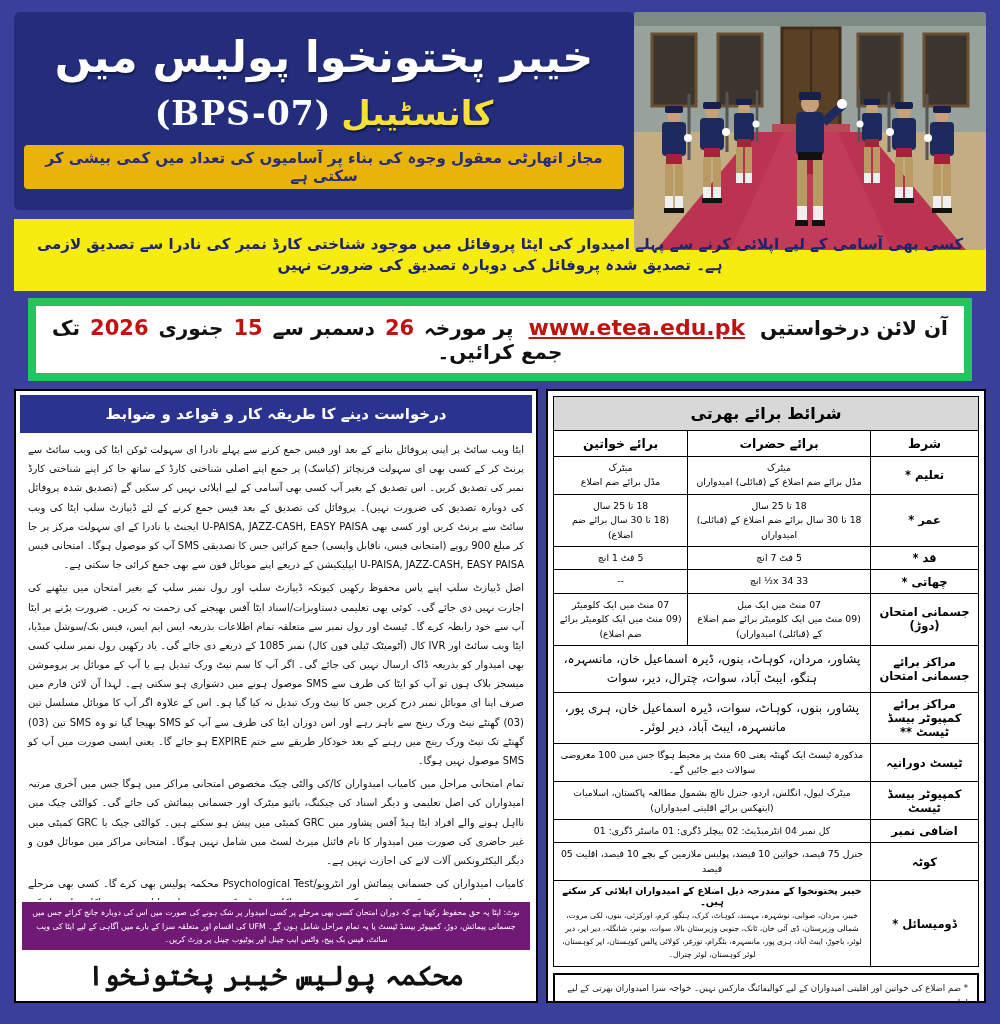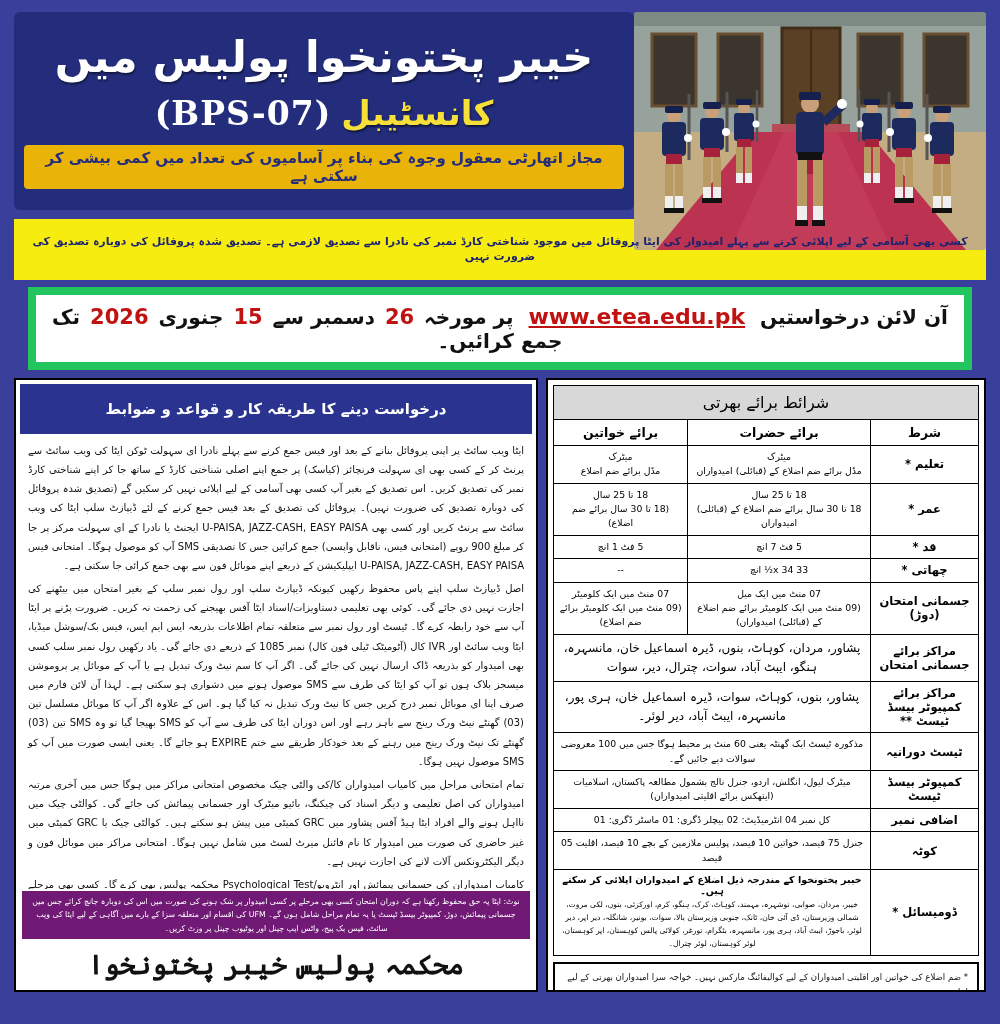--- a/index.html
+++ b/index.html
@@ -13,43 +13,43 @@
   .hero-line2 { margin-top:10px; display:flex; align-items:baseline; gap:10px; direction:rtl; }
   .hero-post { color:#f7df3a; font-size:34px; font-weight:bold; text-shadow:1px 2px 2px rgba(0,0,0,.5); }
   .hero-grade { color:#fff; font-size:33px; font-weight:bold; font-family:"DejaVu Serif", serif; letter-spacing:1px; }
   .hero-sub { margin-top:10px; font-size:20px; font-weight:bold; }
   .hero-pill { margin-top:12px; background:#eab308; color:#232d7c; font-size:15px; font-weight:bold; border-radius:4px; padding:4px 16px; }
 
   .photo-wrap { width:352px; height:238px; border-radius:4px; overflow:hidden; background:#8d988f; flex:none; }
   .photo-wrap svg { display:block; }
 
   
-  .alert-banner { margin-top:9px; background:#f6ec0f; color:#1c2370; font-weight:bold; font-size:11px; text-align:center; padding:15px 18px; direction:rtl; line-height:1.4; }
+  .alert-banner { margin-top:9px; background:#f6ec0f; color:#1c2370; font-weight:bold; font-size:15px; text-align:center; padding:15px 18px; direction:rtl; line-height:1.4; }
 
   
   .apply-bar { margin-top:7px; margin-left:14px; margin-right:14px; background:#fff; border:8px solid #22c55e; padding:9px 12px; text-align:center; direction:rtl; font-size:20px; font-weight:bold; color:#111; }
   .apply-bar .url { color:#c11212; text-decoration:underline; font-family:"DejaVu Sans", sans-serif; font-size:22px; direction:ltr; unicode-bidi:embed; margin:0 8px; }
   .apply-bar .num { color:#c11212; font-size:21px; margin:0 3px; }
 
   
   .main-row { display:flex; gap:8px; margin-top:8px; height:614px; }
 
   
   .left-panel { width:524px; flex:none; background:#fff; border:2px solid #000; padding:4px; display:flex; flex-direction:column; overflow:hidden; }
-  .proc-header { background:#2a3490; color:#fff; text-align:center; font-weight:bold; font-size:15px; padding:16px 4px; }
+  .proc-header { background:#2a3490; color:#fff; text-align:center; font-weight:bold; font-size:15px; padding:10px 4px; }
   .proc-body { direction:rtl; text-align:justify; font-size:10px; line-height:1.92; color:#101010; padding:7px 8px 4px 8px; flex:1; overflow:hidden; }
   .proc-body p { margin-bottom:4px; }
   .proc-note { background:#701a75; color:#fff; direction:rtl; font-size:7.8px; line-height:1.7; text-align:center; padding:4px 8px; margin:2px 2px 0 2px; }
   .signature { text-align:center; font-family:"DejaVu Serif", serif; font-weight:bold; font-size:27px; color:#111; padding:10px 0 6px 0; direction:rtl; }
 
   
   .right-panel { flex:1; background:#fff; border:2px solid #000; padding:5px; display:flex; flex-direction:column; gap:6px; overflow:hidden; }
   table.criteria { width:100%; border-collapse:collapse; direction:rtl; }
   table.criteria th, table.criteria td { border:1.5px solid #000; padding:4px 5px; text-align:center; vertical-align:middle; }
-  .tbl-title { background:#d8d8d8; font-size:16px; font-weight:normal; padding:7px 4px !important; }
+  .tbl-title { background:#d8d8d8; font-size:16px; font-weight:bold; padding:7px 4px !important; }
   .tbl-colhead { font-size:12.5px; font-weight:bold; padding:5px 4px !important; }
   .cell-label { font-size:11.5px; font-weight:bold; width:108px; }
   .cell-val { font-size:9.3px; line-height:1.55; white-space:pre-line; }
   .cell-small { font-size:12px; line-height:1.6; }
   .domicile-head { font-size:9.5px; font-weight:bold; }
   .domicile-list { font-size:7.6px; line-height:1.7; margin-top:3px; }
 
   .footnotes { border:2px solid #000; direction:rtl; font-size:8.6px; line-height:1.75; padding:6px 9px; color:#111; text-align:right; }
   .footnotes div { margin-bottom:1px; }
 </style>

